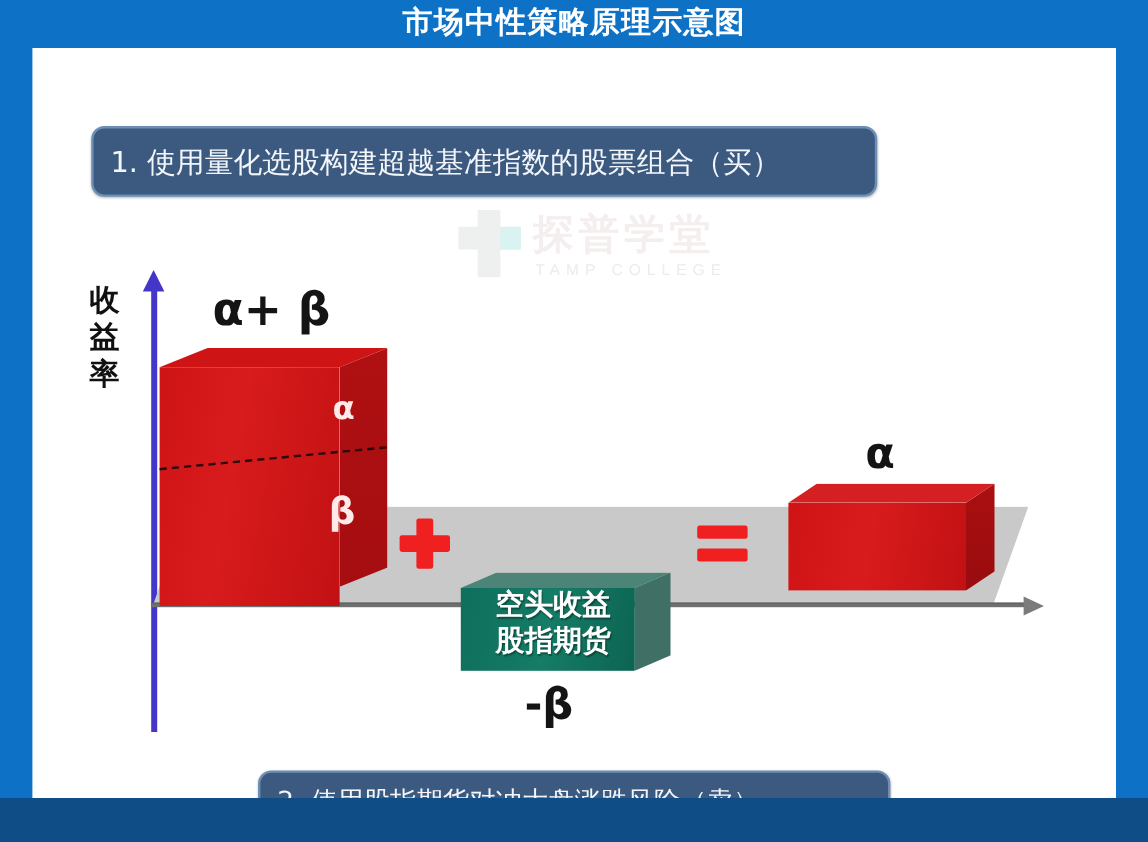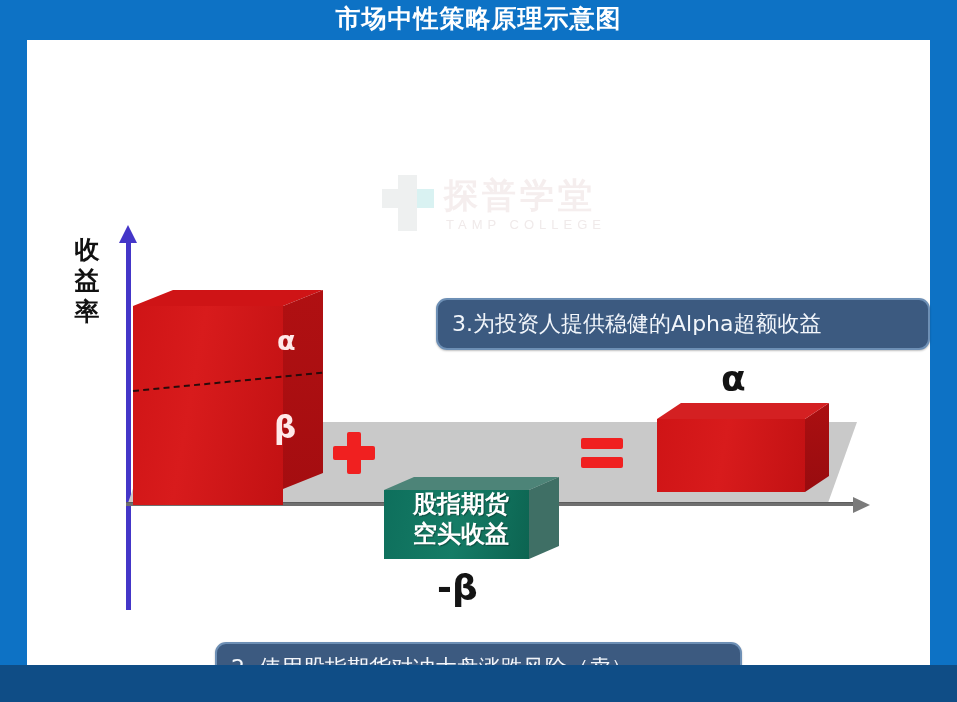--- a/index.html
+++ b/index.html
@@ -371,61 +371,62 @@
     <div class="wm-logo">
       <div class="wm-cross">
         <div class="bar-v"></div>
         <div class="bar-h"></div>
         <div class="bar-teal"></div>
       </div>
       <div class="wm-name">探普学堂</div>
       <div class="wm-sub">TAMP COLLEGE</div>
     </div>
 
+    <div class="callout" id="callout-1">1. 使用量化选股构建超越基准指数的股票组合（买）</div>
 
     <div class="y-arrow"></div>
     <div class="y-axis"></div>
     <div class="y-label">收益率</div>
 
     <div class="ground"></div>
     <div class="ground-line"></div>
     <div class="x-axis"></div>
     <div class="x-arrow"></div>
 
     <div class="box-big">
       <div class="face-front"></div>
       <div class="face-top"></div>
       <div class="face-side"></div>
       <div class="dash"></div>
     </div>
+    <div class="lbl-ab">α+ β</div>
     <div class="lbl-alpha-in">α</div>
     <div class="lbl-beta-in">β</div>
 
     <div class="op-plus">
       <div class="p-v"></div>
       <div class="p-h"></div>
     </div>
 
     <div class="box-green">
       <div class="g-front"></div>
       <div class="g-side"></div>
       <div class="g-top"></div>
       <div class="g-text">
+        <div>空头收益</div>
         <div>股指期货</div>
-        <div>空头收益</div>
       </div>
     </div>
     <div class="lbl-negbeta">-β</div>
 
     <div class="op-eq">
       <div class="e-1"></div>
       <div class="e-2"></div>
     </div>
 
-    <div class="callout" id="callout-3">3.为投资人提供稳健的Alpha超额收益</div>
 
     <div class="box-small">
       <div class="s-front"></div>
       <div class="s-side"></div>
       <div class="s-top"></div>
     </div>
     <div class="lbl-alpha-out">α</div>
 
     <div class="callout" id="callout-2">2. 使用股指期货对冲大盘涨跌风险（卖）</div>
 

